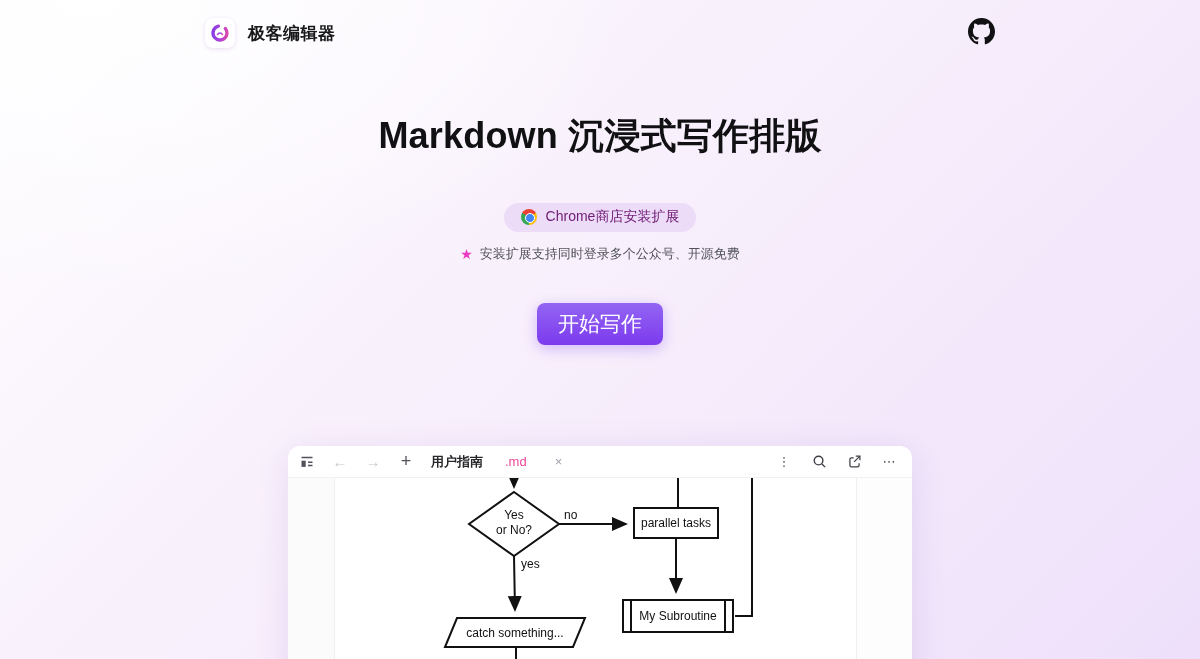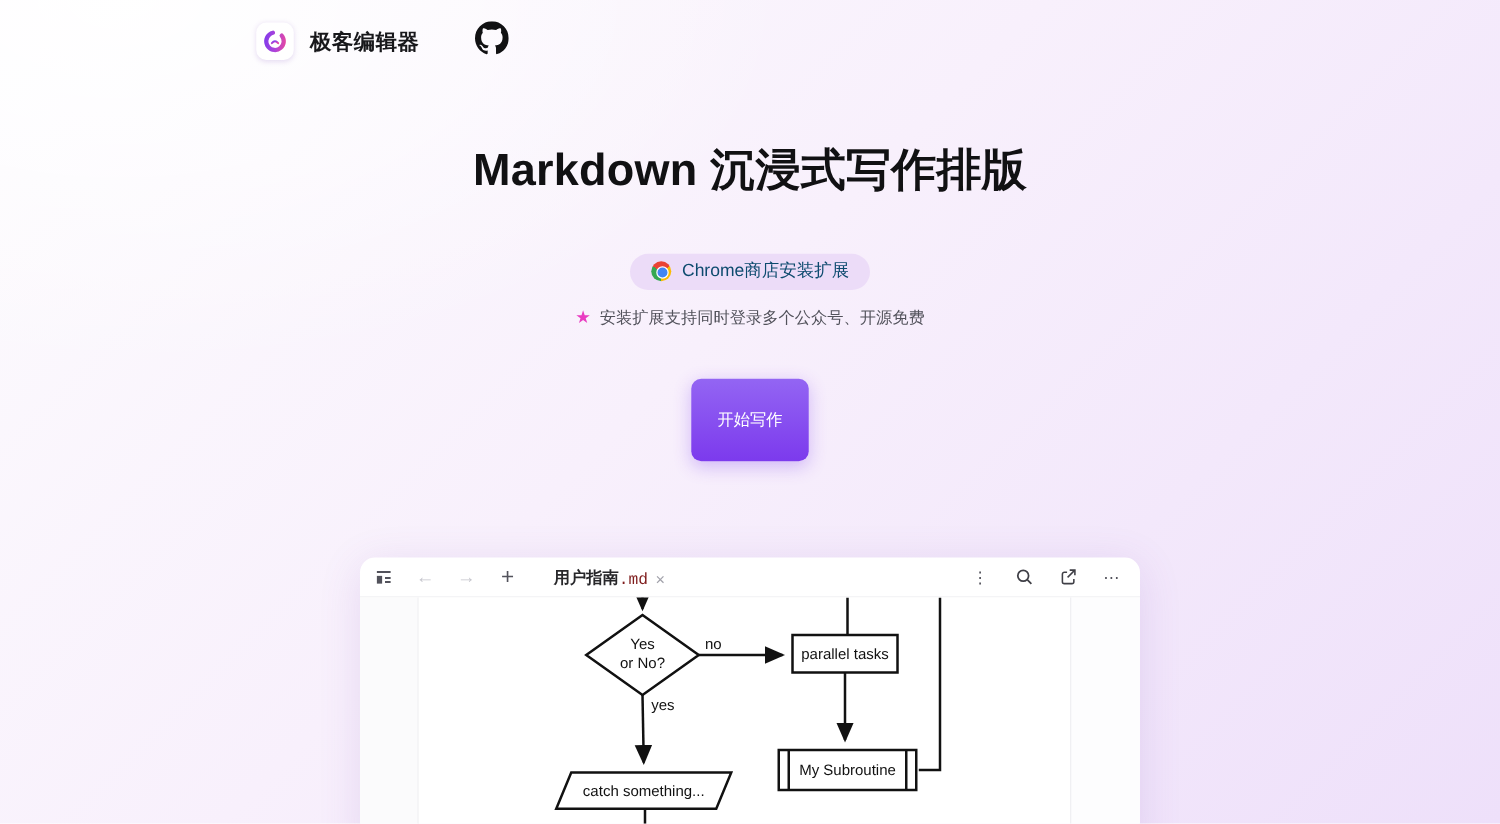--- a/index.html
+++ b/index.html
@@ -9,21 +9,21 @@
   .page {
     position: relative; width: 1200px; height: 659px; overflow: hidden;
     background:
       radial-gradient(900px 500px at 8% 0%, rgba(255,255,255,.95), rgba(255,255,255,0) 60%),
       linear-gradient(135deg, #fdfcfe 0%, #f8f0fc 45%, #f3e8fb 72%, #eee0fa 100%);
   }
 
   
   .navbar {
     height: 66px; padding: 0 205px;
-    display: flex; align-items: center;  gap: 44px;
+    display: flex; align-items: center; justify-content: space-between; gap: 44px;
   }
   .brand { display: flex; align-items: center; gap: 13px; }
   .brand-logo {
     width: 30px; height: 30px; border-radius: 8px; background: #ffffff;
     box-shadow: 0 1px 4px rgba(130,80,190,.18);
     display: flex; align-items: center; justify-content: center;
   }
   .brand-name { font-size: 17px; font-weight: 700; color: #18181b; letter-spacing: .5px; }
   .github-link { display: flex; align-items: center; cursor: pointer; }
 
@@ -31,40 +31,40 @@
   .hero { text-align: center; }
   .hero-title {
     margin-top: 47px; font-size: 36px; font-weight: 800; color: #111113;
     letter-spacing: .2px; line-height: 1.3;
   }
   .hero-subtitle { margin-top: 17px; font-size: 17px; color: #3f3f46; }
   .chrome-badge {
     display: inline-flex; align-items: center; gap: 9px;
     margin-top: 43px; height: 29px; padding: 0 17px;
     background: #ecdcf8; border-radius: 999px;
-    font-size: 14px; color: #0c4a6e; cursor: pointer;
+    font-size: 14px; color: #701a75; cursor: pointer;
   }
   .chrome-logo {
     width: 16px; height: 16px; border-radius: 50%;
     background: conic-gradient(from -60deg, #ea4335 0 120deg, #fbbc05 0 240deg, #34a853 0 360deg);
     position: relative;
   }
   .chrome-logo::after {
     content: ""; position: absolute; left: 4px; top: 4px; width: 8px; height: 8px;
     border-radius: 50%; background: #4285f4; border: 1.5px solid #ffffff;
   }
   .hero-note {
     margin-top: 13px; font-size: 13px; color: #52525b;
     display: flex; align-items: center; justify-content: center; gap: 7px;
   }
   .star { color: #e93cc1; font-size: 14px; }
   .cta-button {
-    display: inline-block; margin-top: 40px; padding: 24px 21px;
+    display: inline-block; margin-top: 40px; padding: 7px 21px;
     background: linear-gradient(180deg, #9365f3 0%, #7c3aed 100%);
-    color: #ffffff; font-size: 13px; border: none; border-radius: 8px;
+    color: #ffffff; font-size: 21px; border: none; border-radius: 8px;
     cursor: pointer; box-shadow: 0 4px 14px rgba(124,58,237,.30);
     font-family: inherit;
   }
 
   
   .editor-card {
     position: absolute; left: 288px; top: 446px; width: 624px; height: 240px;
     background: #ffffff; border-radius: 12px 12px 0 0;
     box-shadow: 0 6px 34px rgba(120,70,180,.14);
     overflow: hidden;
@@ -75,25 +75,25 @@
   }
   .tb-group { display: flex; align-items: center; gap: 15px; }
   .tb-icon {
     display: inline-flex; align-items: center; justify-content: center;
     width: 18px; height: 18px; color: #52525b; cursor: pointer; font-size: 15px;
   }
   .tb-icon.disabled { color: #c6c6cd; }
   .tb-icon.plus { font-size: 18px; font-weight: 400; }
   .tb-icon.kebab { font-size: 13px; letter-spacing: 0; }
   .editor-tab {
-    display: flex; align-items: flex-end; gap: 0; margin-left: 28px;
+    display: flex; align-items: center; gap: 22px; margin-left: 16px;
     cursor: pointer; font-size: 13px;
   }
   .tab-name { color: #27272a; font-weight: 700; }
-  .tab-ext { color: #7f1d1d; font-weight: 400; font-family: Liberation Mono, monospace; }
+  .tab-ext { color: #ec4899; font-weight: 400; }
   .tab-close { color: #a1a1aa; font-size: 13px; margin-left: 6px; cursor: pointer; }
   .tb-spacer { flex: 1; }
 
   .editor-body { display: flex; height: 208px; }
   .editor-sidebar { width: 47px; background: #fbfbfc; border-right: 1px solid #efeff2; }
   .editor-content { flex: 1; position: relative; background: #ffffff; }
   .editor-rightcol { width: 56px; background: #fdfdfe; border-left: 1px solid #f0f0f3; }
 
   .flowchart-svg { position: absolute; left: 0; top: 0; }
   .flowchart-svg text {

